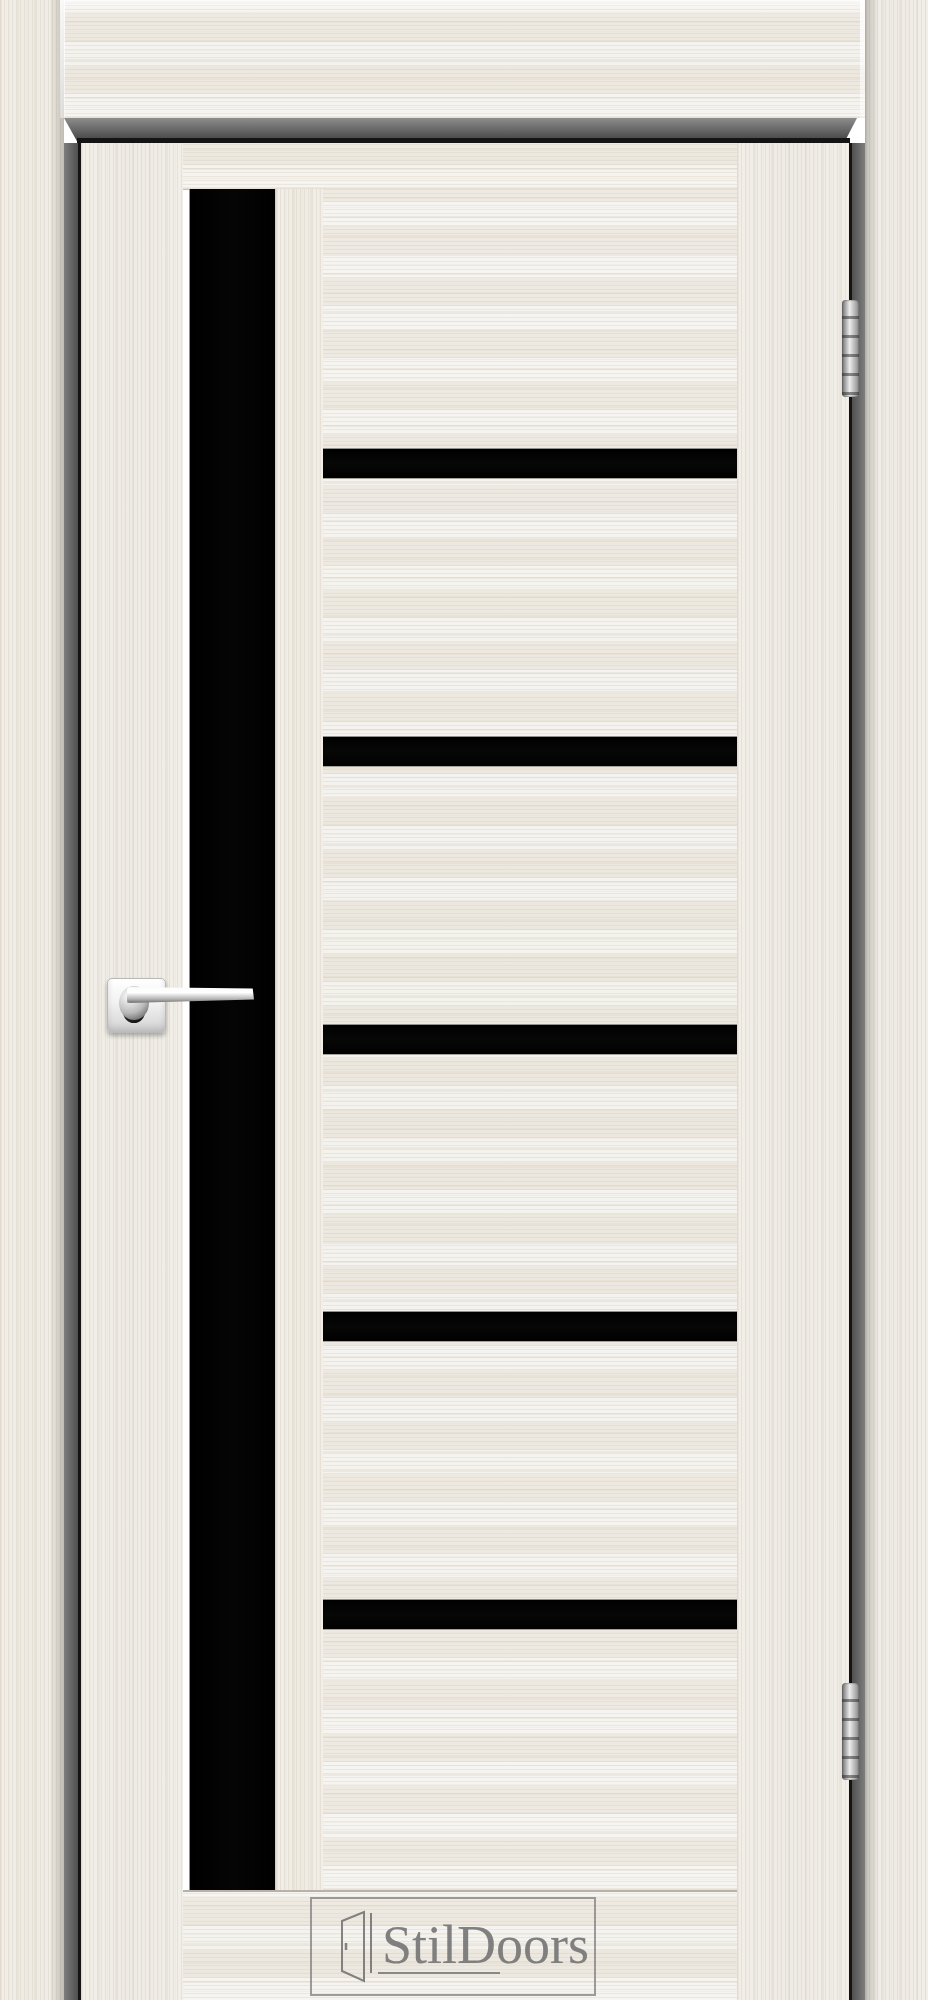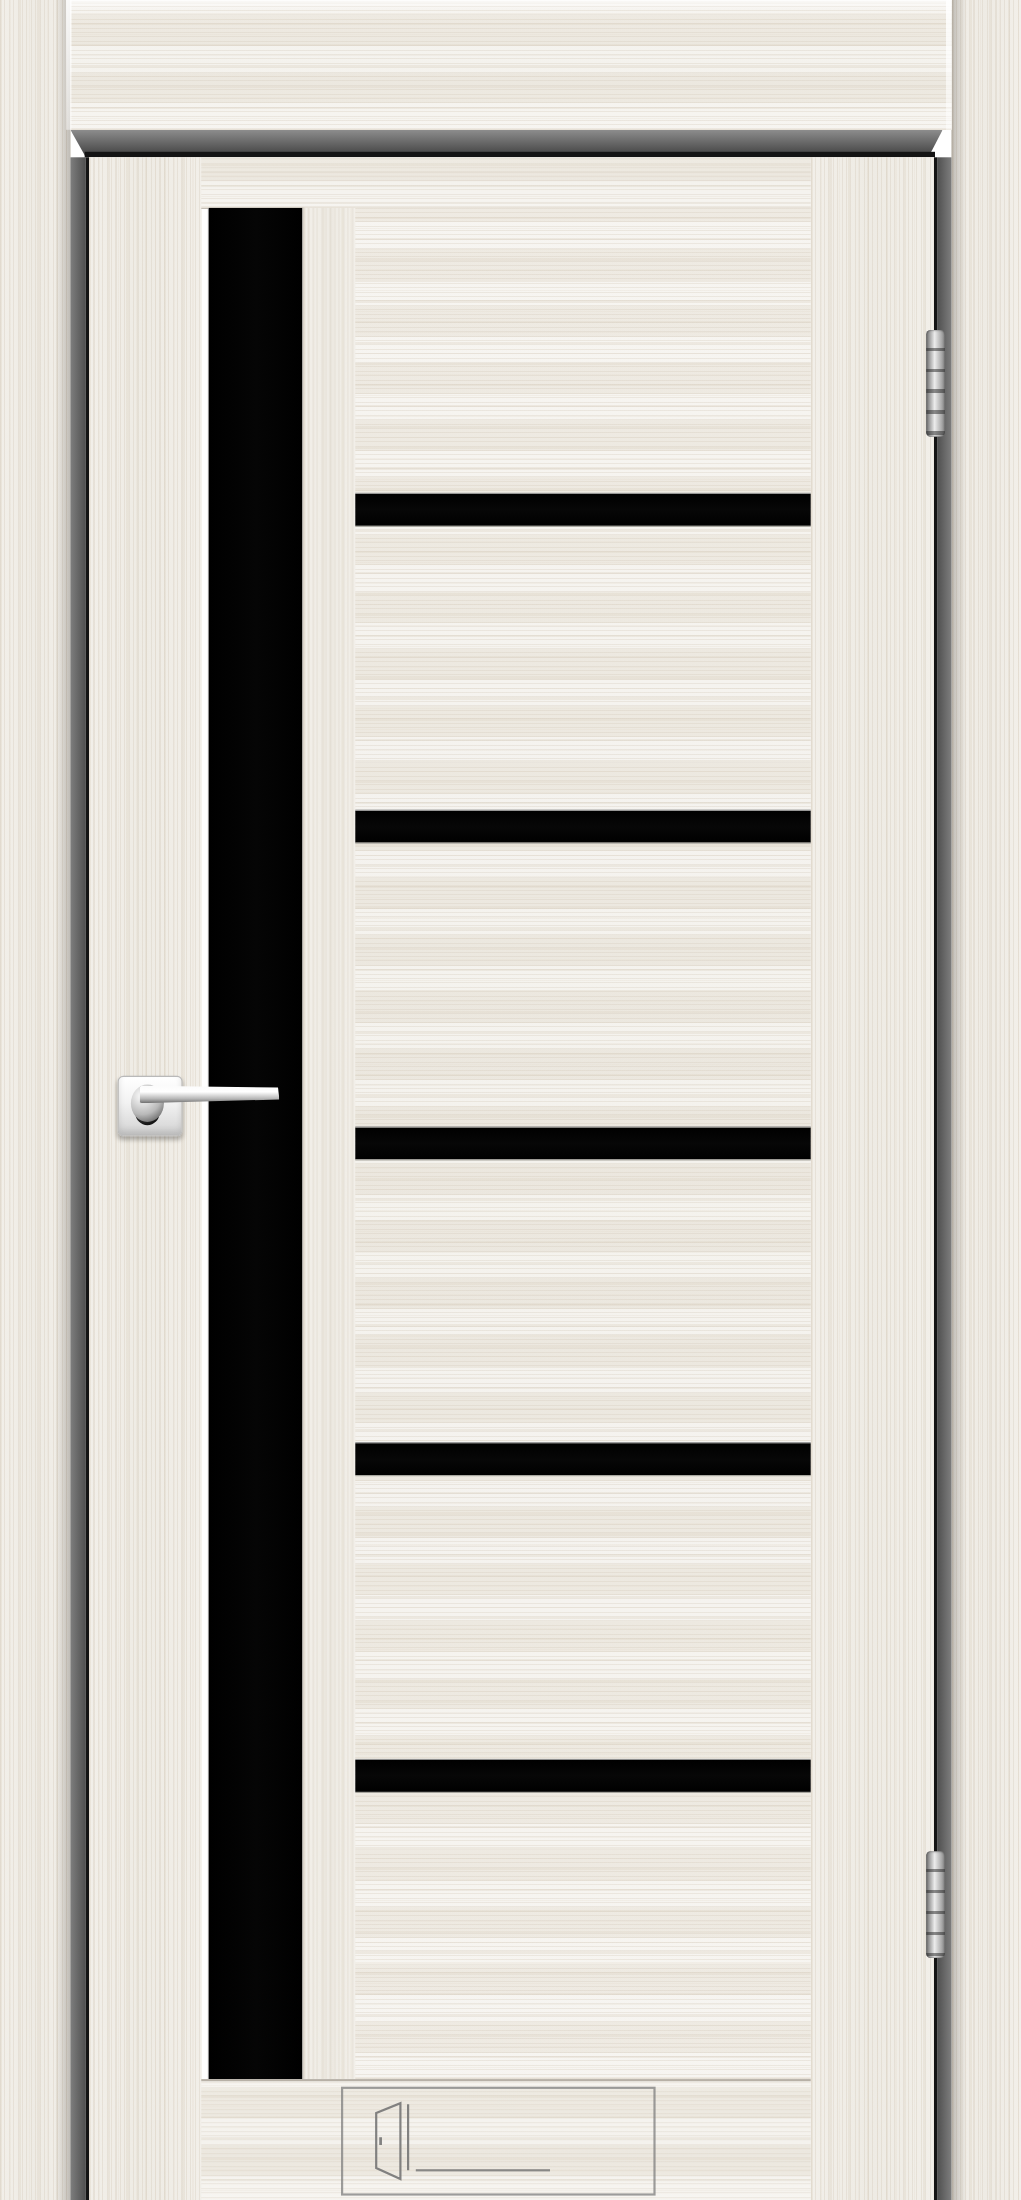--- a/index.html
+++ b/index.html
@@ -150,15 +150,16 @@
     <div class="knuckles"></div>
   </div>
 
   <div id="logo-plate" class="abs">
     <svg id="logo-icon" width="42" height="76" viewBox="0 0 42 76">
       <path d="M4 12 L26 3 L26 72 L4 62 Z" fill="none" stroke="rgba(118,118,118,.9)" stroke-width="2"></path>
       <line x1="8" y1="34" x2="8" y2="41" stroke="rgba(118,118,118,.9)" stroke-width="2.5"></line>
       <path d="M33 4 L33 64" fill="none" stroke="rgba(118,118,118,.9)" stroke-width="2"></path>
     </svg>
     <div id="logo-underline"></div>
+    <div id="logo-text">StilDoors</div>
   </div>
 
 </div>
 
 </body></html>

